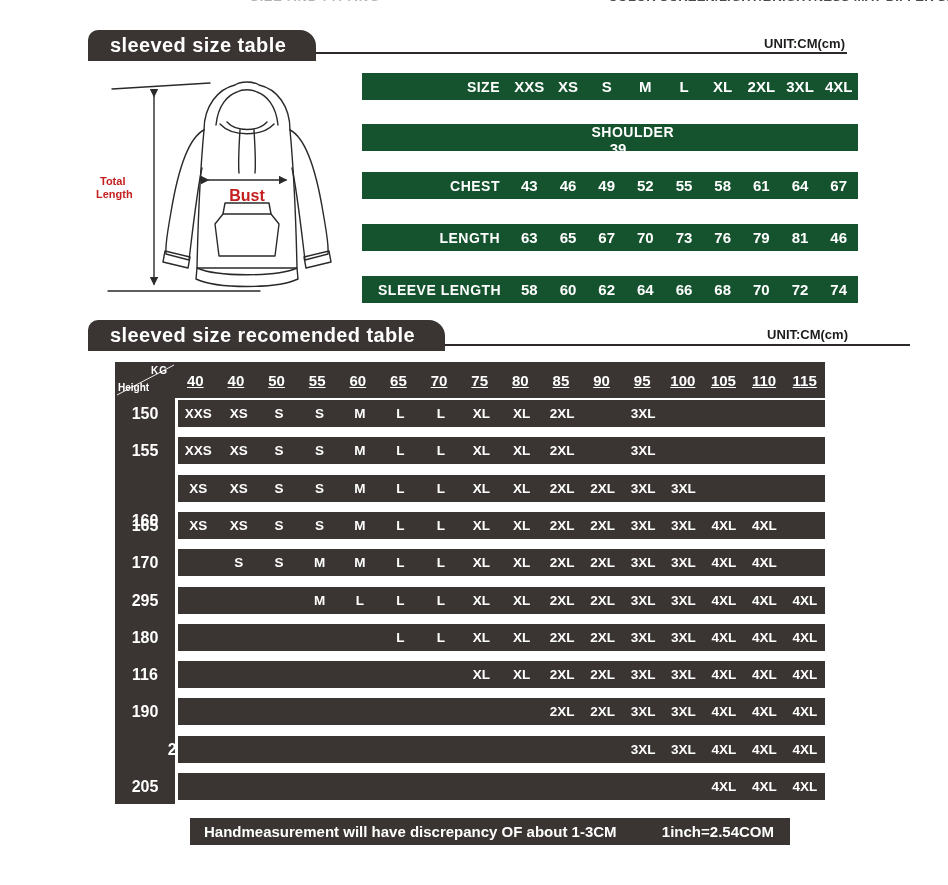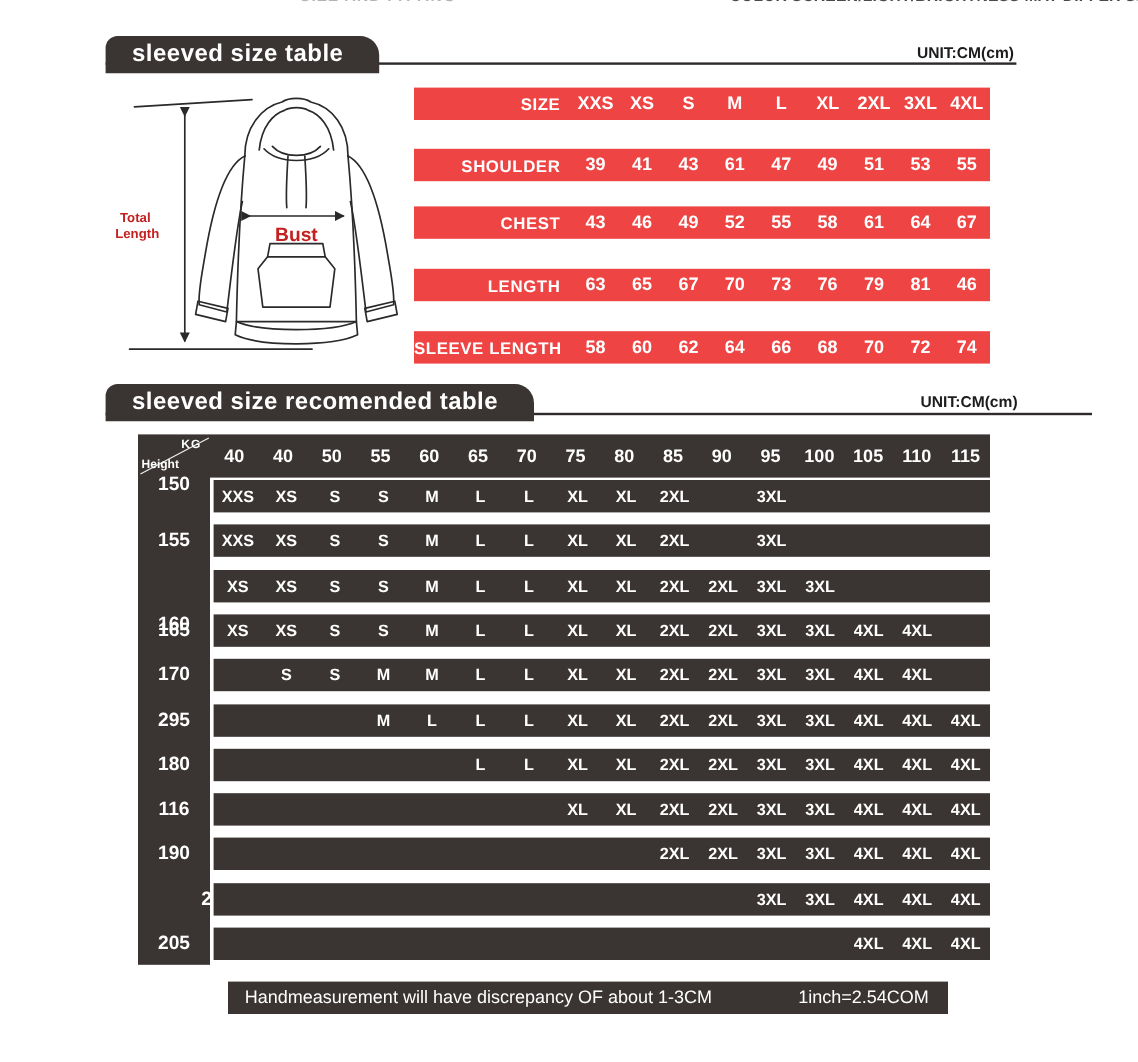--- a/index.html
+++ b/index.html
@@ -17,47 +17,47 @@
   .badge {
     position:absolute; background:#3a3432; color:#fff; font-weight:bold;
     font-size:20px; letter-spacing:.4px; padding:4px 30px 4px 22px;
     border-radius:10px 16px 0 0; z-index:2;
   }
   .hline { position:absolute; height:2px; background:#2e2a29; }
   .unit { position:absolute; font-size:13px; font-weight:bold; color:#1c1c1c; }
 
   
   .sbar {
-    position:absolute; left:345px; width:480px; height:27px; background:#ef4444;
-    display:flex; align-items:center; color:#fff;
+    position:absolute; left:362px; width:480px; height:27px; background:#14532d;
+    display:flex; align-items:center; color:#fff;padding-left:16px;
   }
   .slabel { width:122px; text-align:right; padding-right:10px; font-weight:bold; font-size:14px; letter-spacing:.5px; white-space:nowrap; }
   .scell  { flex:1; text-align:center; font-weight:bold; font-size:15px; }
 
   
   .reco { position:absolute; left:115px; top:362px; width:710px; height:446px; }
   .reco-leftcol { position:absolute; left:0; top:0; width:60px; height:442px; background:#3a3432; }
   .corner { position:absolute; left:0; top:0; width:60px; height:36px; color:#fff; }
   .corner .kg { position:absolute; top:3px; right:7px; font-size:10px; font-weight:bold; letter-spacing:1px;margin-left:16px; }
   .corner .hgt { position:absolute; bottom:5px; left:3px; font-size:10px; font-weight:bold; }
   .reco-head {
     position:absolute; left:60px; top:0; width:650px; height:36px; background:#3a3432;
-    display:flex; align-items:center; color:#fff;
+    display:flex; align-items:center; color:#fff;text-decoration:underline;
   }
   .wcell { flex:1; text-align:center; font-weight:bold; font-size:15px; }
   .hlabel { position:absolute; left:0; width:60px; height:27px; line-height:27px; text-align:center;
             color:#fff; font-weight:bold; font-size:16px; }
   .rbar { position:absolute; left:63px; width:647px; height:27px; background:#3a3432;
           display:flex; align-items:center; color:#fff; }
   .rcell { flex:1; text-align:center; font-weight:bold; font-size:13.5px; white-space:nowrap; }
 
   
   .footer {
     position:absolute; left:190px; top:818px; width:600px; height:27px; background:#3a3432;
-    color:#fff; display:flex; align-items:center; font-weight:normal; font-size:15px;
+    color:#fff; display:flex; align-items:center; font-weight:bold; font-size:15px;
   }
   .footer .note { padding-left:14px; }
   .footer .conv { margin-left:auto; padding-right:16px; }
 
   
   .diagram { position:absolute; left:92px; top:72px; width:252px; height:238px; }
   .red-label { fill:#c42020; font-weight:bold; font-family:"Liberation Sans", sans-serif; }
 </style>
 </head>
 <body>
@@ -122,21 +122,21 @@
         <div class="scell">XXS</div>
         <div class="scell">XS</div>
         <div class="scell">S</div>
         <div class="scell">M</div>
         <div class="scell">L</div>
         <div class="scell">XL</div>
         <div class="scell">2XL</div>
         <div class="scell">3XL</div>
         <div class="scell">4XL</div>
       </div>
-      <div class="sbar" style="top: 124px;">
+      <div class="sbar" style="top: 124px; flex-direction: column;">
         <div class="slabel">SHOULDER</div>
         <div class="scell">39</div>
         <div class="scell">41</div>
         <div class="scell">43</div>
         <div class="scell">61</div>
         <div class="scell">47</div>
         <div class="scell">49</div>
         <div class="scell">51</div>
         <div class="scell">53</div>
         <div class="scell">55</div>
@@ -206,21 +206,21 @@
         <div class="wcell">80</div>
         <div class="wcell">85</div>
         <div class="wcell">90</div>
         <div class="wcell">95</div>
         <div class="wcell">100</div>
         <div class="wcell">105</div>
         <div class="wcell">110</div>
         <div class="wcell">115</div>
       </div>
     <div id="reco-rows">
-        <div class="hlabel" style="top: 28px;">150</div>
+        <div class="hlabel" style="top: 38px;">150</div>
         <div class="rbar" style="top: 38px;">
           <div class="rcell">XXS</div>
           <div class="rcell">XS</div>
           <div class="rcell">S</div>
           <div class="rcell">S</div>
           <div class="rcell">M</div>
           <div class="rcell">L</div>
           <div class="rcell">L</div>
           <div class="rcell">XL</div>
           <div class="rcell">XL</div>

